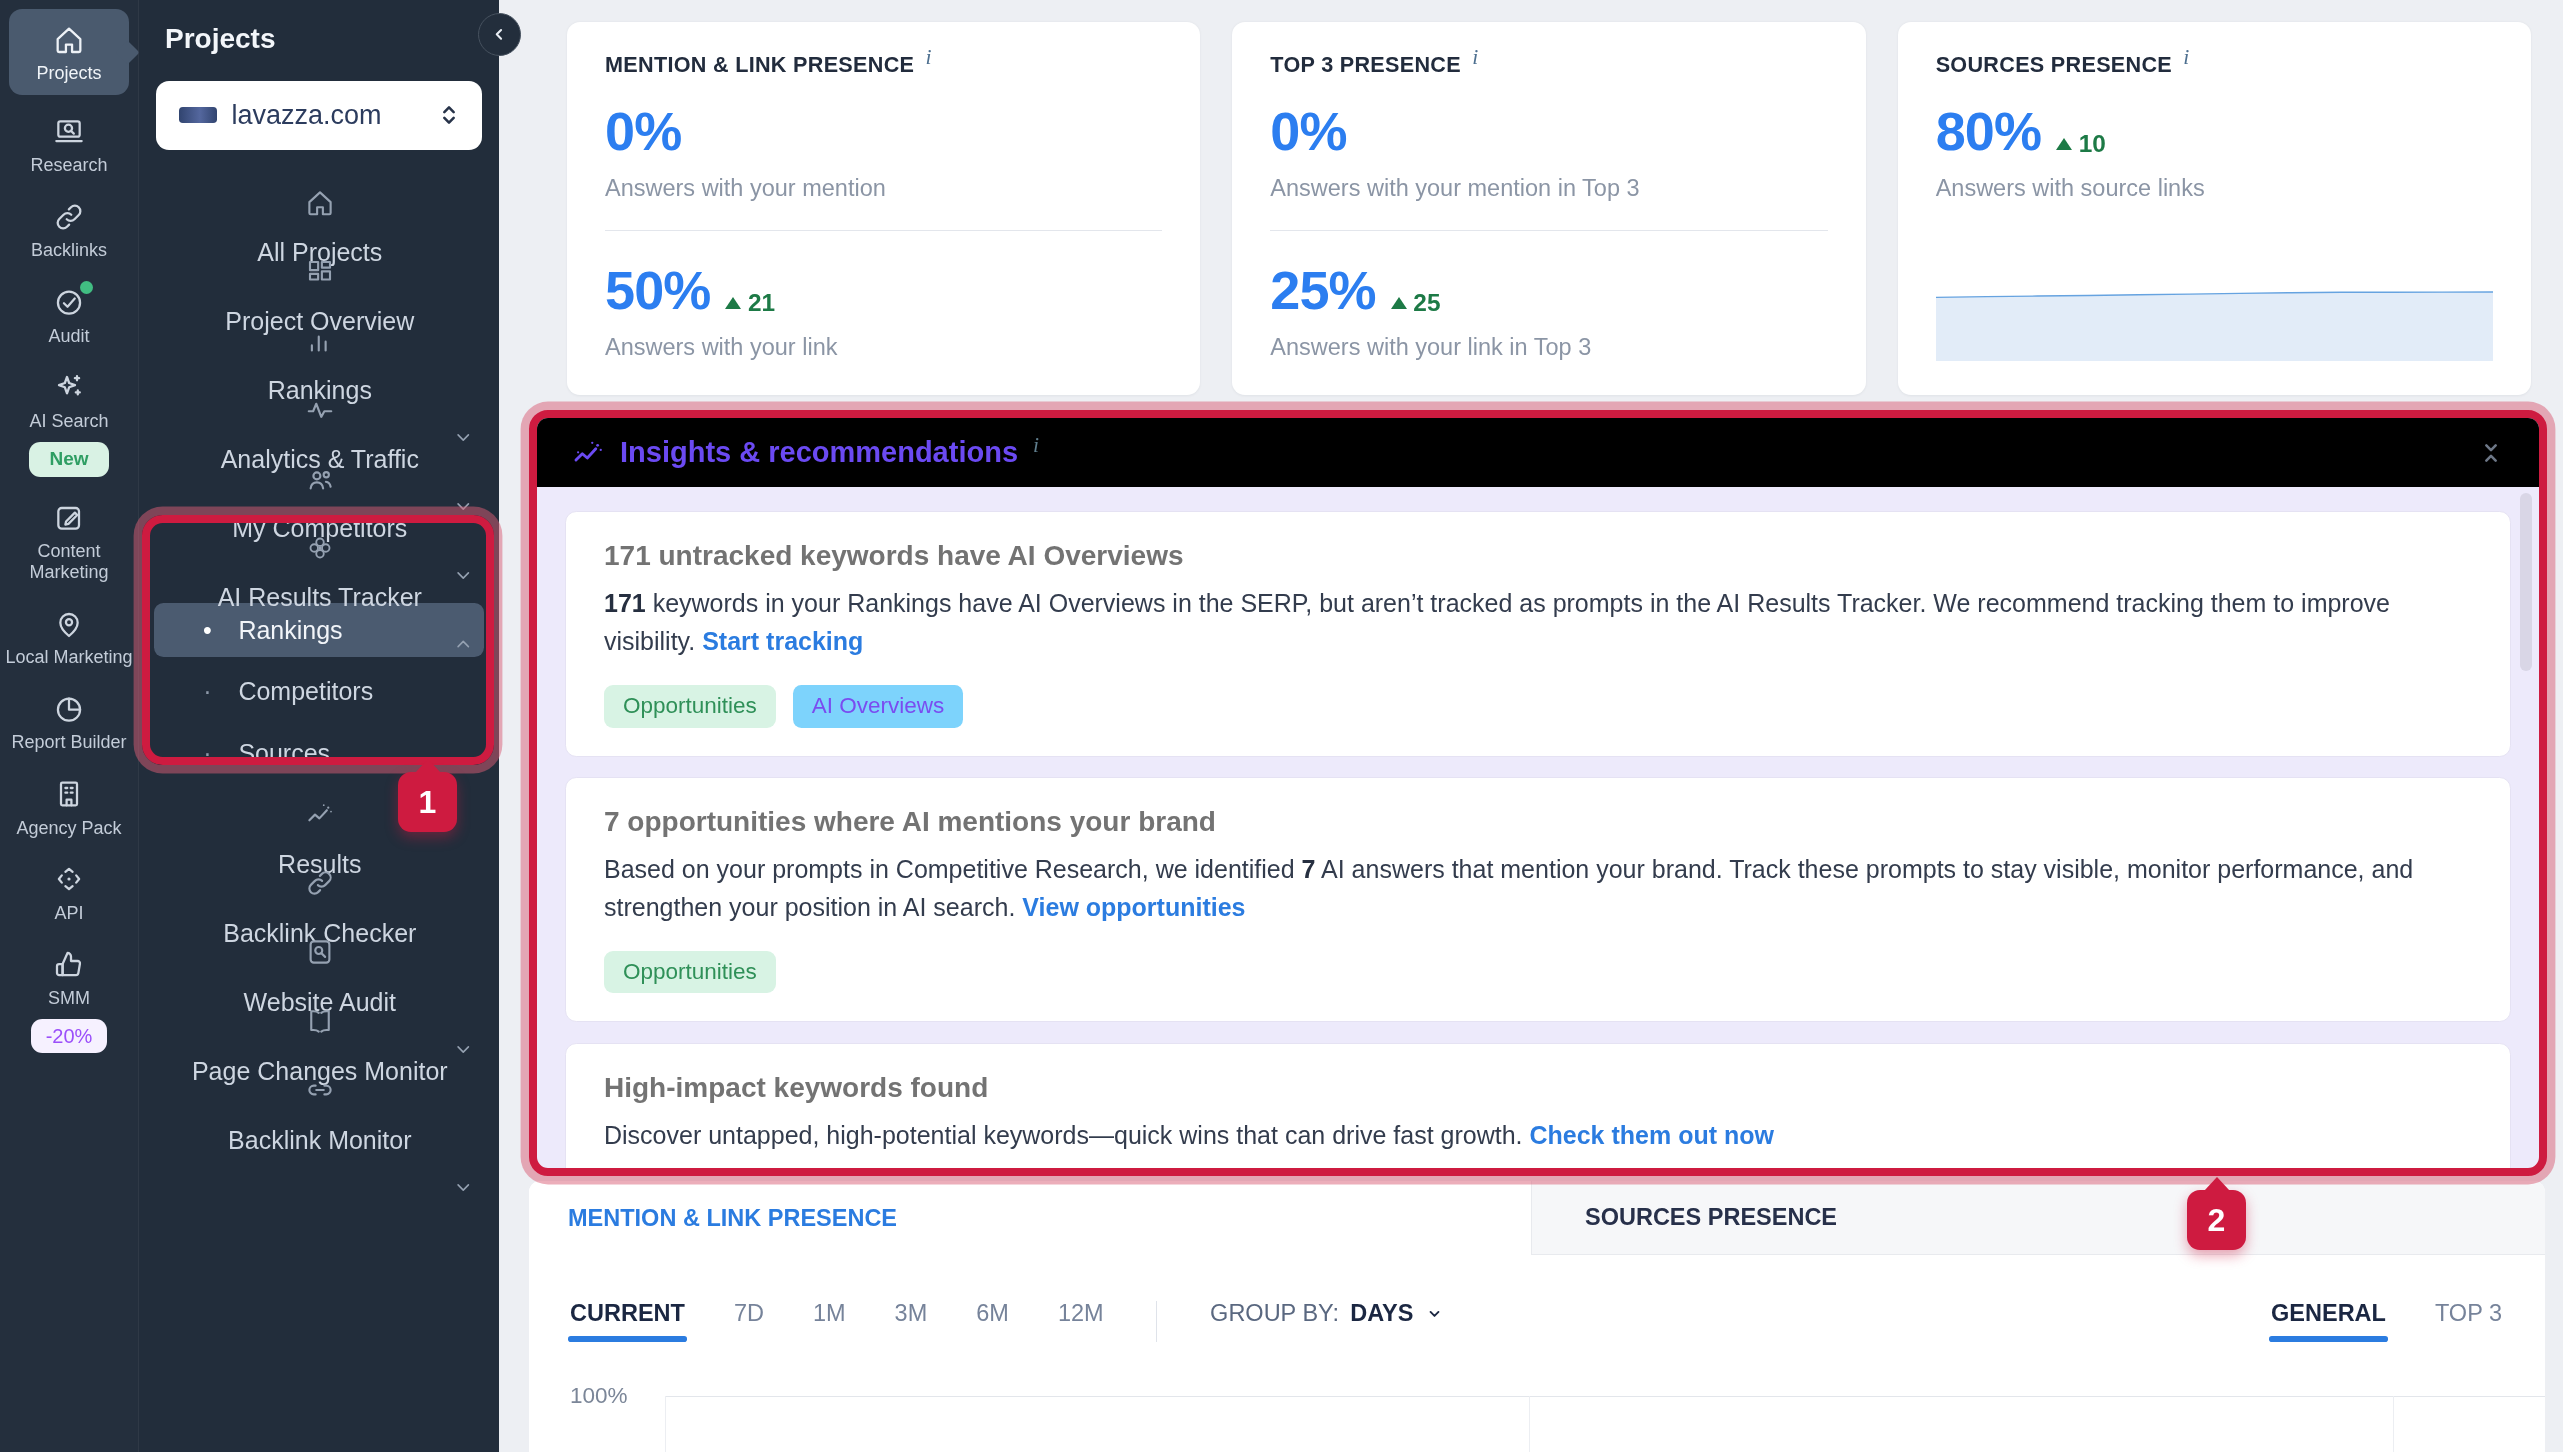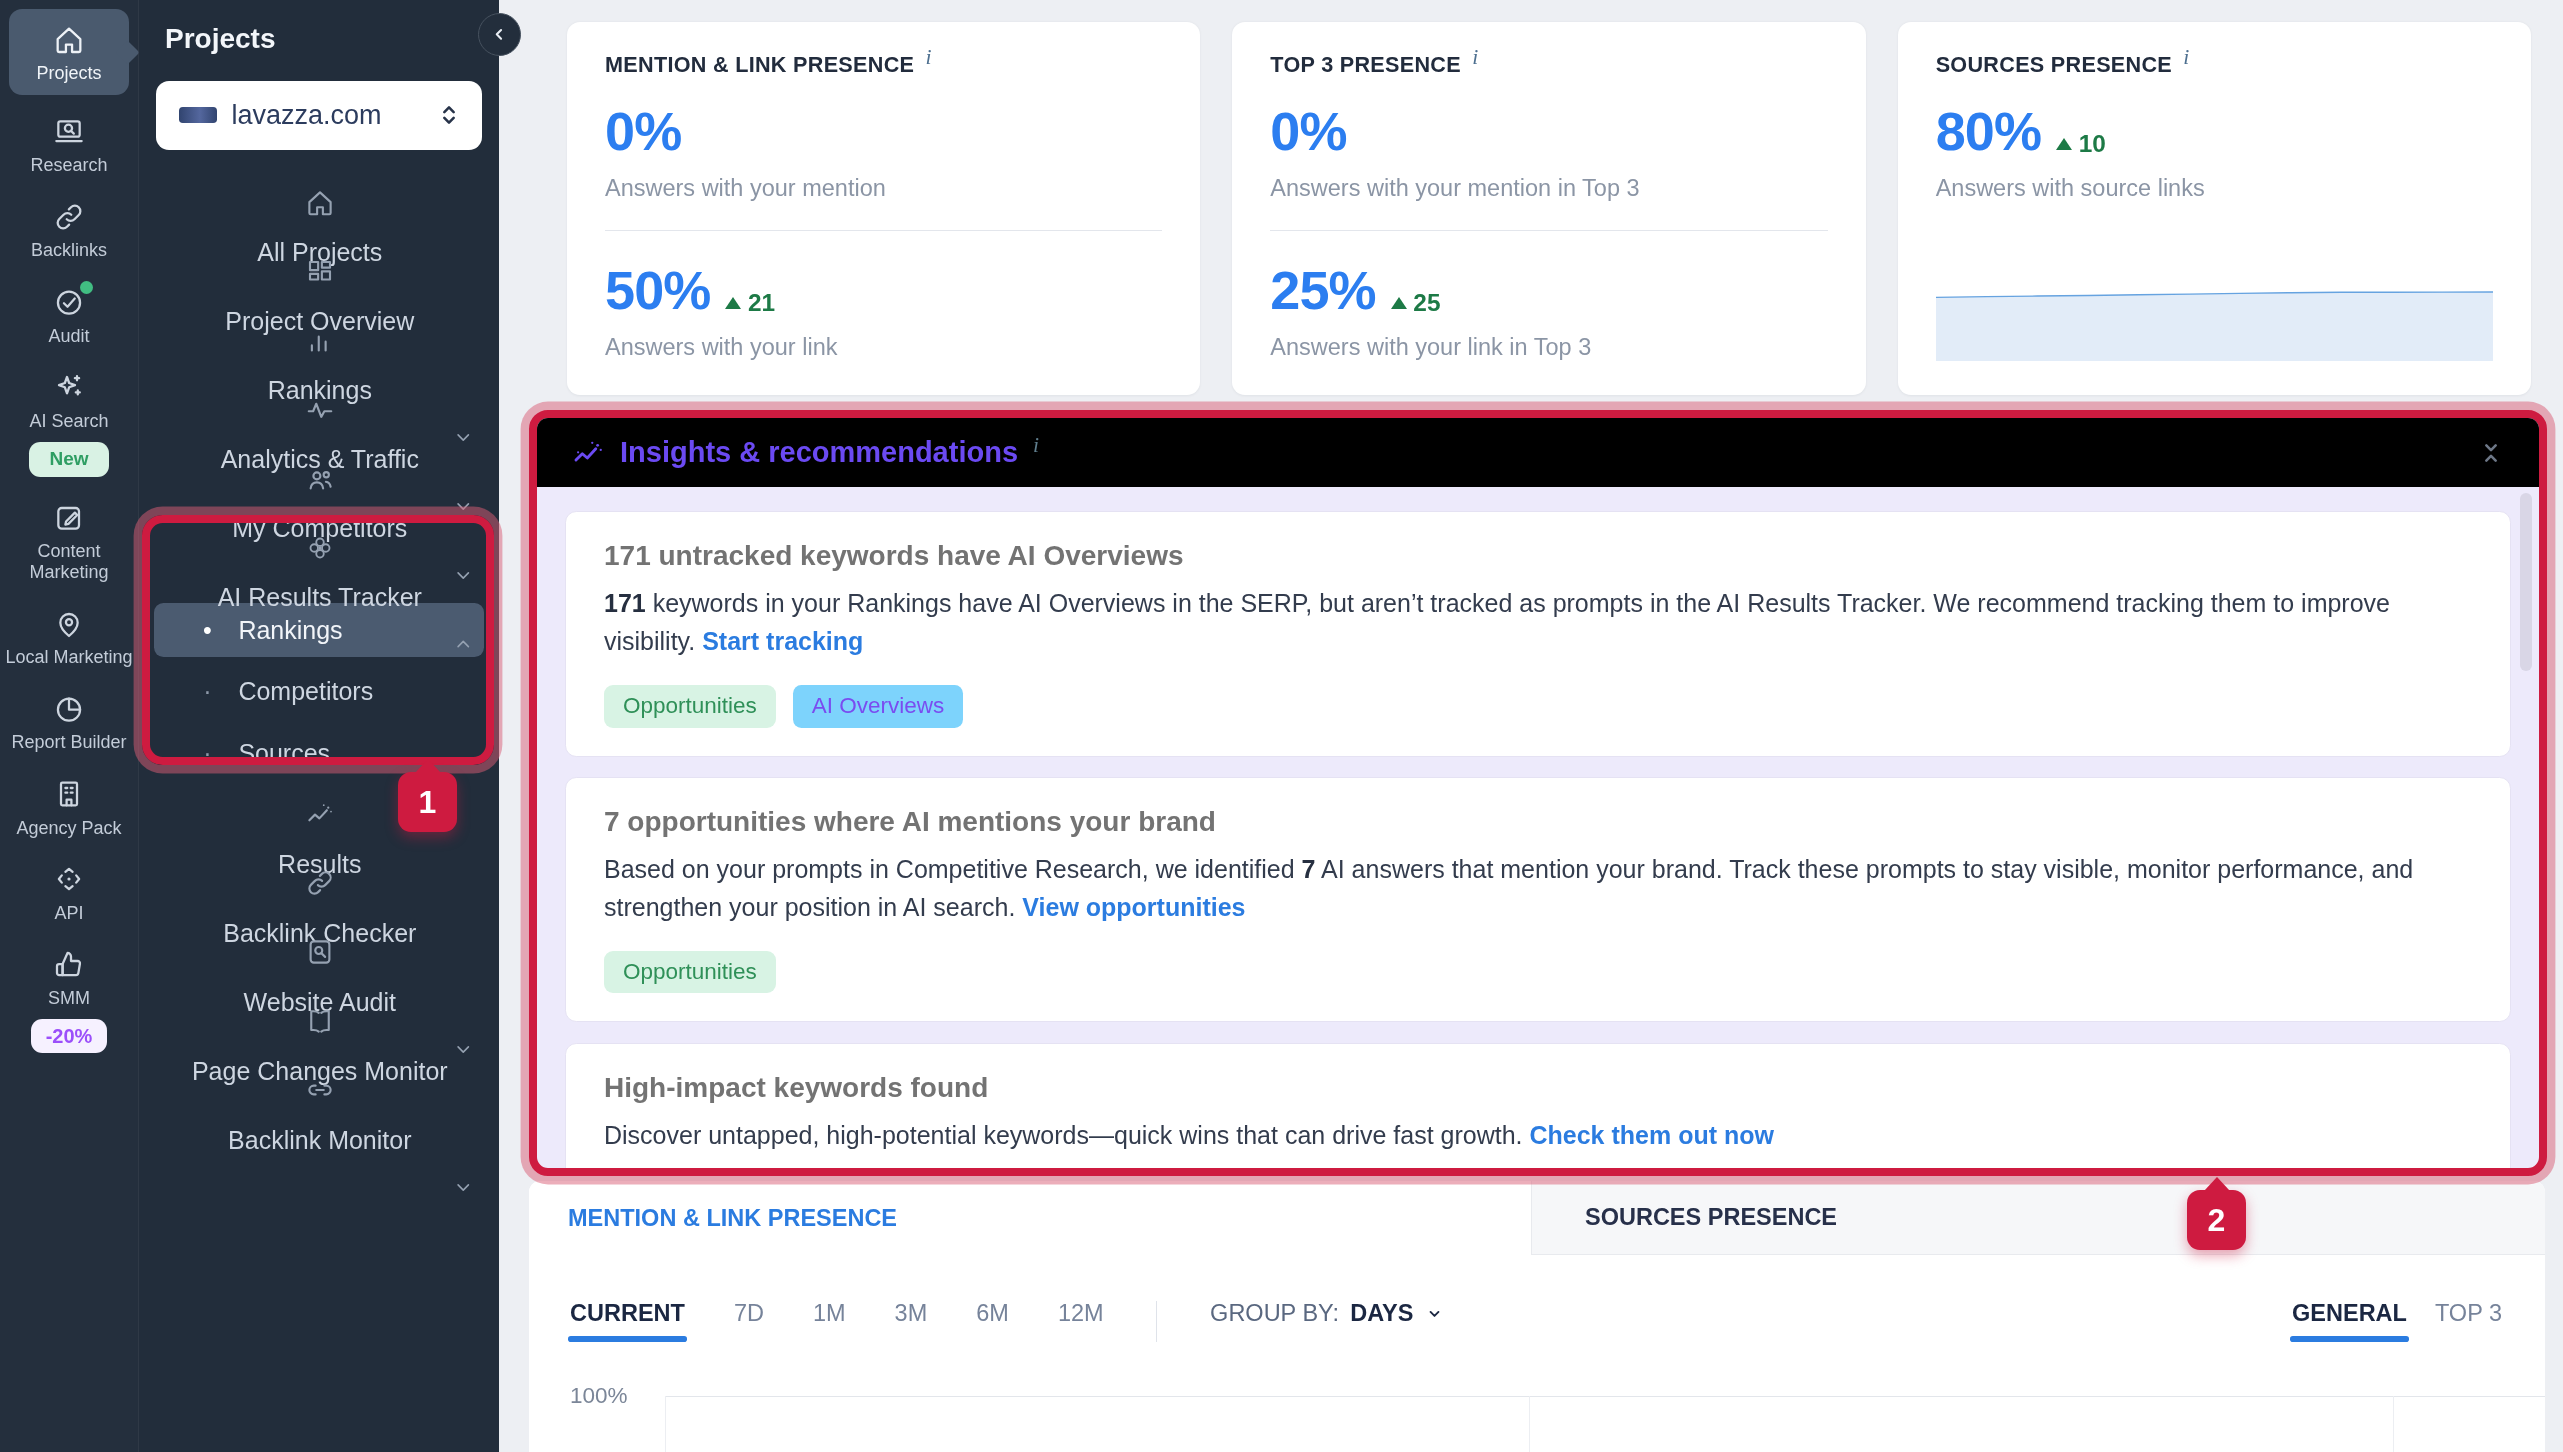--- a/index.html
+++ b/index.html
@@ -20,21 +20,21 @@
                width:17px; height:17px; background:#4a5a6e; transform:rotate(45deg); border-radius:2.8px; }
   .rail-tile .rail-label { color:#f0f4f8; }
   .rail-item { display:flex; flex-direction:column; align-items:center; gap:7.5px; margin-bottom:25px; }
   .rail-icon { width:32px; height:32px; color:#cdd5df; position:relative; flex:none; }
   .rail-tile .rail-icon { color:#eef2f7; }
   .rail-label { font-size:18px; line-height:1.15; text-align:center; color:#c3ccd8; }
   .presence-dot { position:absolute; right:-8.4px; top:-4.7px; width:13px; height:13px;
                   border-radius:50%; background:#41bd82; }
   .badge-new { margin-top:2.8px; background:#d9f2e4; color:#2f9e63; font-size:19px; font-weight:700;
                padding:6.6px 20.7px; border-radius:11.3px; }
-  .badge-discount { margin-top:2.8px; background:#f6f1ff; color:#9b4ffa; font-size:20px; font-weight:700;
+  .badge-discount { margin-top:2.8px; background:#f6f1ff; color:#9b4ffa; font-size:20px; font-weight:400;
                padding:5.6px 15px; border-radius:11.3px; }
 
   
   .panel { position:absolute; left:139px; top:0; width:360px; height:100%; background:#222d3b; z-index:4; }
   .panel-title { padding:22.5px 0 0 26px; font-size:28px; font-weight:700; color:#f3f6fa; }
   .collapse-btn { position:absolute; left:478px; top:13px; width:43px; height:43px; border-radius:50%;
                   background:#232e3c; border:1.9px solid #47525f; color:#e8edf3; display:flex;
                   align-items:center; justify-content:center; z-index:8; }
   .collapse-btn .ic { width:20.7px; height:20.7px; }
   .selector { margin:26px 17px 0; height:69px; background:#fff; border-radius:13px; display:flex;
@@ -108,21 +108,21 @@
                      border-left:0.9px solid #e8eaee; border-bottom:0.9px solid #e8eaee; }
   .bp-controls { display:flex; align-items:flex-start; padding:45px 43px 0 41px; gap:49px; }
   .range { font-size:23.5px; color:#76839a; position:relative; padding-bottom:15px; cursor:pointer; }
   .range.active { color:#1b2742; font-weight:600; }
   .range.active::after { content:""; position:absolute; left:-1.9px; right:-1.9px; bottom:0; height:5.6px;
                          background:#2b7ce0; border-radius:2.8px; }
   .vdiv { width:0.9px; height:41px; background:#dfe3ea; margin:0 3.8px; align-self:center; }
   .groupby { display:flex; align-items:center; gap:11.3px; font-size:23.5px; color:#5a6880; cursor:pointer; }
   .groupby b { color:#1b2742; font-weight:700; }
   .gb-chev { width:19px; height:19px; color:#1b2742; }
-  .view-tabs { margin-left:auto; display:flex; gap:28px; }
+  .view-tabs { margin-left:auto; display:flex; gap:49px; }
   .bp-chart { position:absolute; left:0; right:0; top:177px; bottom:0; }
   .y-label { position:absolute; left:41px; top:25px; font-size:22.5px; color:#7b8698; }
   .h-grid { position:absolute; left:136px; right:0; top:38px; height:0.9px; background:#e3e6eb; }
   .v-grid { position:absolute; top:38px; bottom:0; width:0.9px; background:#eceef2; }
 
   
   .anno-box { position:absolute; border:8.4px solid #ce1b40; border-radius:20.7px;
               box-shadow:0 0 0 8.4px rgba(217,94,117,.5); z-index:40; pointer-events:none; }
   #anno1 { left:142px; top:515px; width:352px; height:250px; }
   .anno-badge { position:absolute; width:59px; height:60px; background:#ce1b40; border-radius:13px;

